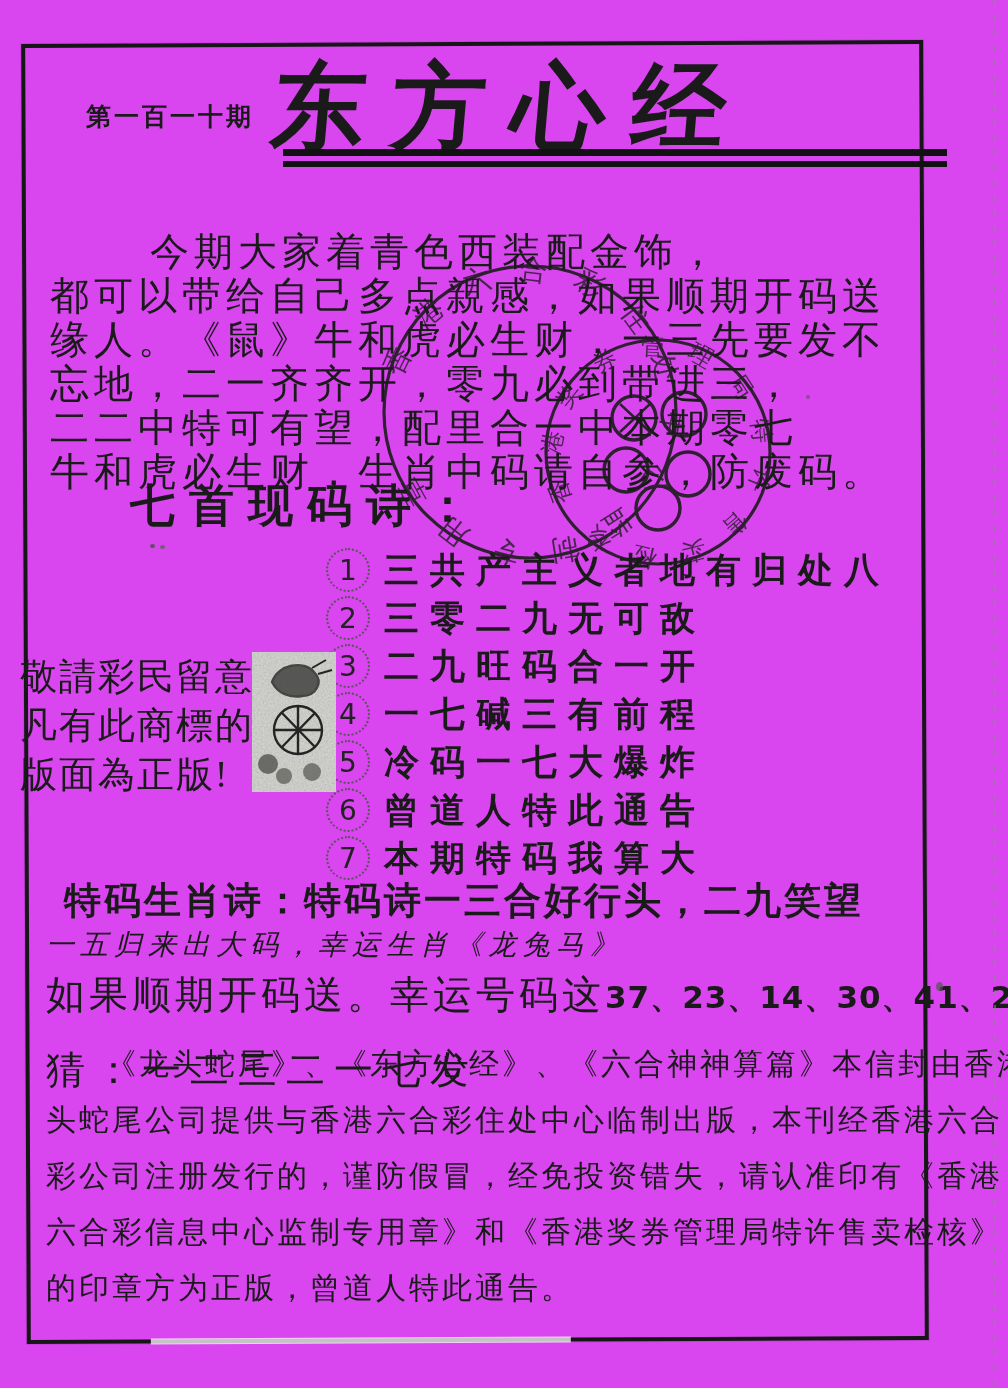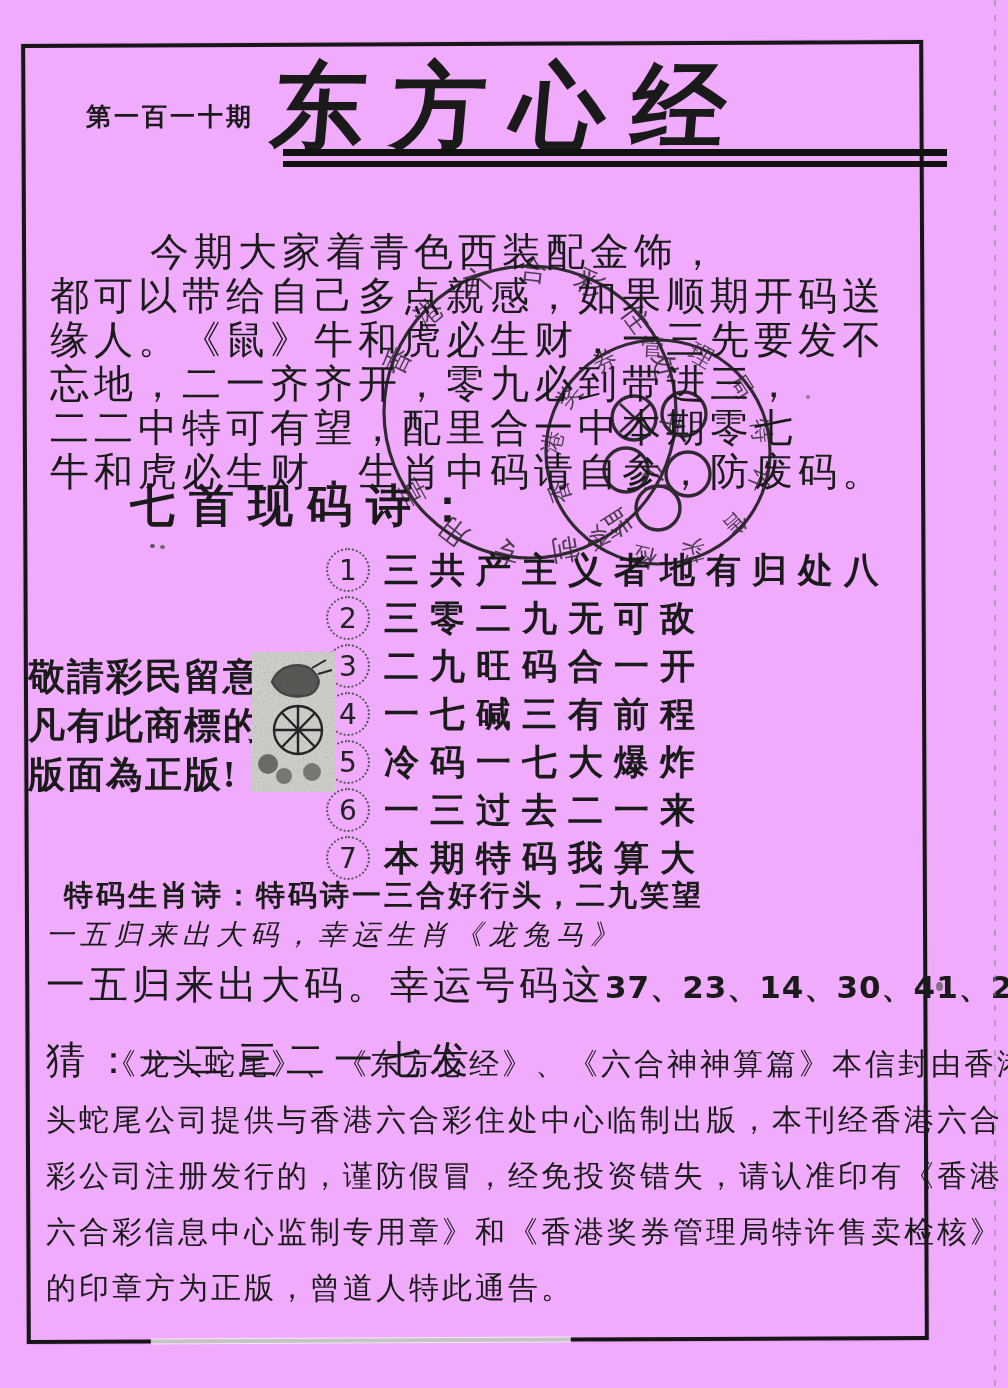--- a/index.html
+++ b/index.html
@@ -1,18 +1,18 @@
 <!DOCTYPE html>
 <html><head>
 <meta charset="utf-8">
 <style>
   html,body{margin:0;padding:0;background:#e8e8e6;}
   .page{
     position:relative;width:1008px;height:1388px;margin:0 auto;
-    background:#f0abfc;overflow:hidden;
+    background:#d946ef;overflow:hidden;
     font-family:"Liberation Serif","DejaVu Serif",serif;color:#1a1a1a;
   }
   .frame{
     position:absolute;left:24px;top:42px;width:894px;height:1292px;
     border:4px solid #161616;transform:rotate(-0.25deg);
     box-shadow:0 0 0 1px rgba(0,0,0,.08);
   }
   .frame-fade{ 
     position:absolute;left:120px;bottom:-5px;width:420px;height:6px;background:#fff;opacity:.75;
   }
@@ -40,26 +40,26 @@
   }
   .poem-list{position:absolute;left:326px;top:546px;}
   .poem-item{display:flex;align-items:center;height:48px;gap:14px;}
   .num-circle{
     width:40px;height:40px;border:2px dotted #555;border-radius:50%;
     display:flex;align-items:center;justify-content:center;flex:0 0 auto;
     font-family:"DejaVu Sans","Liberation Sans",sans-serif;font-size:28px;color:#222;
   }
   .poem-text{font-size:35px;letter-spacing:11px;white-space:nowrap;font-weight:bold;}
   .notice{
-    position:absolute;left:28px;top:652px;font-size:37px;font-weight:700;
+    position:absolute;left:20px;top:652px;font-size:37px;font-weight:400;
     line-height:49px;letter-spacing:2px;white-space:nowrap;
   }
   .trademark{position:absolute;left:252px;top:652px;width:84px;height:140px;}
   .zodiac{position:absolute;left:46px;top:876px;width:880px;}
-  .zodiac .z1{font-size:29px;font-weight:700;letter-spacing:3px;padding-left:18px;white-space:nowrap;}
+  .zodiac .z1{font-size:37px;font-weight:700;letter-spacing:3px;padding-left:18px;white-space:nowrap;}
   .zodiac .z2{font-size:28px;letter-spacing:6px;white-space:nowrap;font-style:italic;}
   .zodiac .z3{font-size:39px;letter-spacing:4px;margin-top:4px;white-space:nowrap;}
   .zodiac .nums{
     font-family:"DejaVu Sans","Liberation Sans",sans-serif;font-size:31px;
     font-weight:700;letter-spacing:1px;
   }
   .zodiac .z4{font-size:39px;letter-spacing:9px;margin-top:21px;white-space:nowrap;}
   .footer{
     position:absolute;left:46px;top:1036px;width:866px;
     font-size:30px;line-height:56px;letter-spacing:3px;
@@ -120,21 +120,21 @@
     <div class="poem-item">
       <span class="num-circle">4</span>
       <span class="poem-text">一七碱三有前程</span>
     </div>
     <div class="poem-item">
       <span class="num-circle">5</span>
       <span class="poem-text">冷码一七大爆炸</span>
     </div>
     <div class="poem-item">
       <span class="num-circle">6</span>
-      <span class="poem-text">一三过去二一来</span>
+      <span class="poem-text">曾道人特此通告</span>
     </div>
     <div class="poem-item">
       <span class="num-circle">7</span>
       <span class="poem-text">本期特码我算大</span>
     </div>
   </div>
 
   <div class="notice">
     <div>敬請彩民留意</div>
     <div>凡有此商標的</div>
@@ -158,21 +158,21 @@
       <circle cx="16" cy="112" r="10" fill="#4a4a46" stroke="none" opacity="0.75"></circle>
       <circle cx="32" cy="124" r="8" fill="#55554f" stroke="none" opacity="0.7"></circle>
       <circle cx="60" cy="120" r="9" fill="#4a4a46" stroke="none" opacity="0.65"></circle>
     </g>
   </svg>
 
   <div class="zodiac">
     <div class="z1">特码生肖诗：特码诗一三合好行头，二九笑望</div>
     <div class="z2">一五归来出大码，幸运生肖《龙兔马》</div>
     <div class="z3">
-      <span>一五归来出大码。幸运号码这</span><span class="nums">37、23、14、30、41、24</span>
+      <span>如果顺期开码送。幸运号码这</span><span class="nums">37、23、14、30、41、24</span>
     </div>
     <div class="z4">猜：一二三二一七发</div>
   </div>
 
   <div class="footer">
     <div class="ln">《龙头蛇尾》、《东方心经》、《六合神神算篇》本信封由香港龙</div>
     <div class="ln">头蛇尾公司提供与香港六合彩住处中心临制出版，本刊经香港六合</div>
     <div class="ln">彩公司注册发行的，谨防假冒，经免投资错失，请认准印有《香港</div>
     <div class="ln">六合彩信息中心监制专用章》和《香港奖券管理局特许售卖检核》</div>
     <div class="ln">的印章方为正版，曾道人特此通告。</div>

